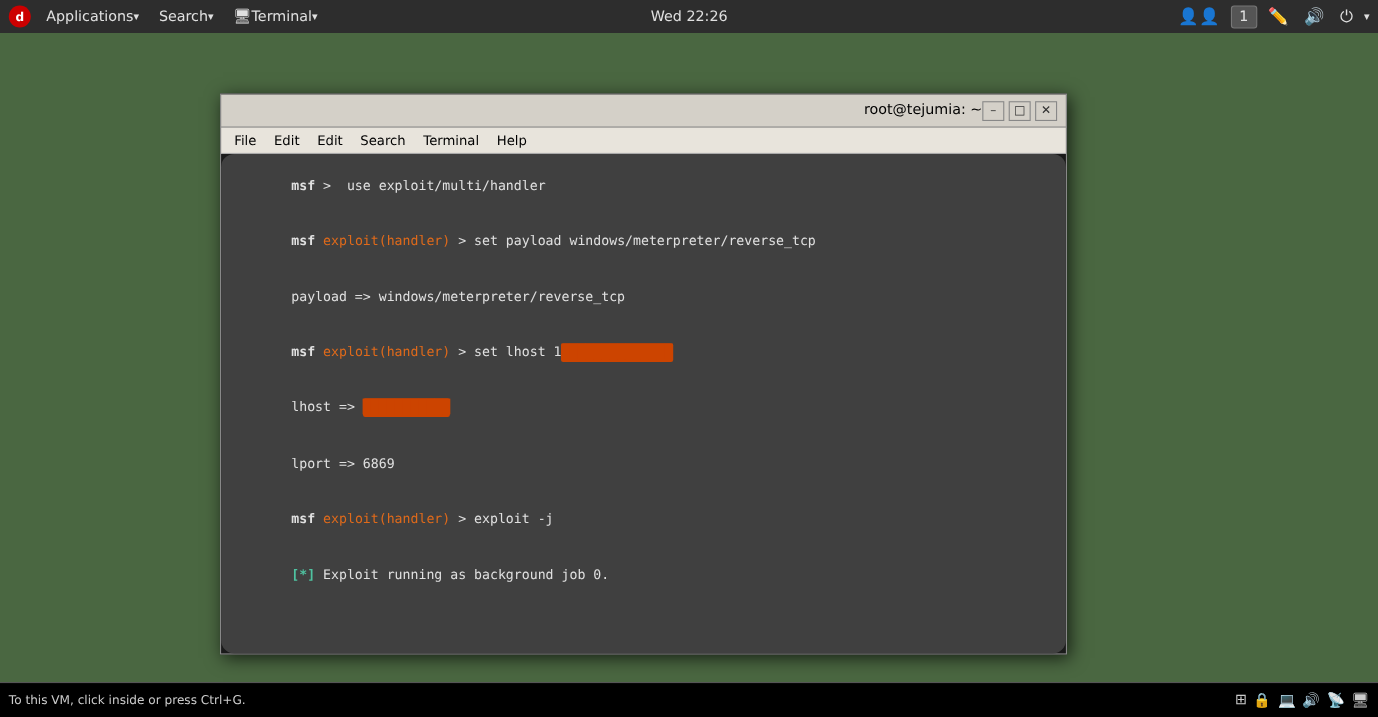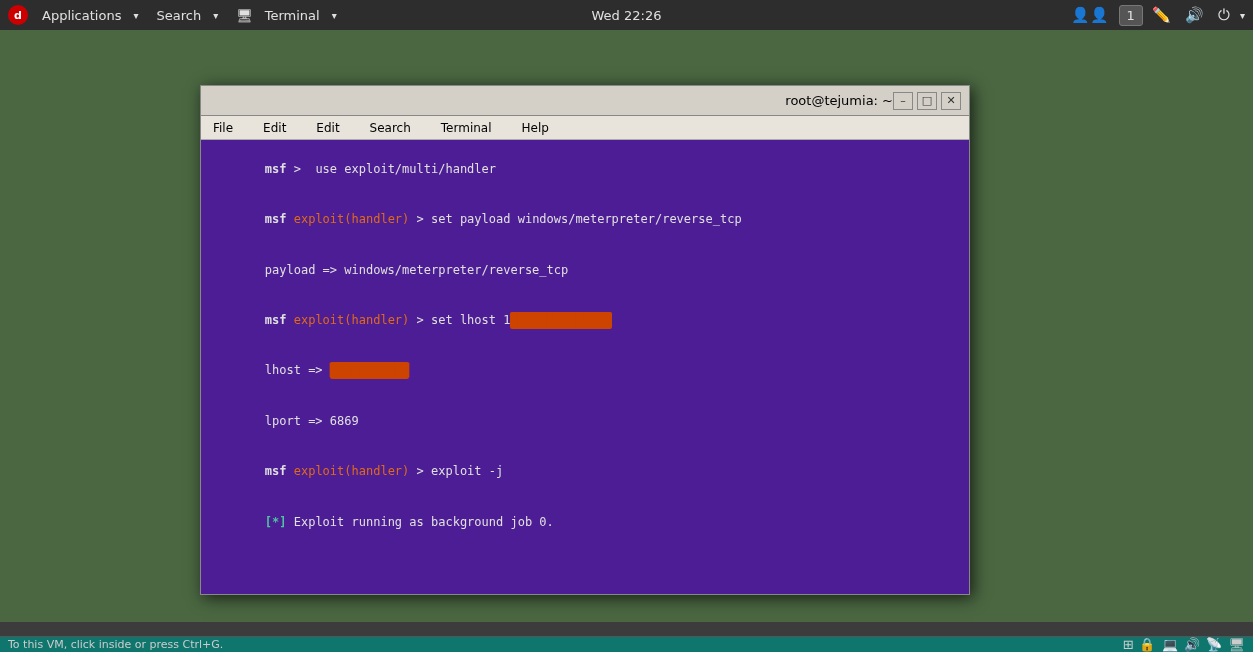--- a/index.html
+++ b/index.html
@@ -28,21 +28,21 @@
       align-items: center;
       gap: 2px;
     }
     .taskbar-menu-item {
       color: #e0e0e0;
       font-size: 13px;
       padding: 3px 8px;
       cursor: pointer;
       display: flex;
       align-items: center;
-      gap: 12px;
+      gap: 0;
       border-radius: 3px;
     }
     .taskbar-center {
       position: absolute;
       left: 50%;
       transform: translateX(-50%);
       color: #e0e0e0;
       font-size: 13px;
     }
     .taskbar-right {
@@ -123,42 +123,43 @@
       color: #333;
     }
 
     
     .terminal-menubar {
       height: 24px;
       background: #e8e4dc;
       display: flex;
       align-items: center;
       padding: 0 4px;
-      gap: 14px;
+      gap: 0;
       border-bottom: 1px solid #aaa;
     }
     .term-menu-item {
       font-size: 12px;
       color: #000;
       padding: 2px 8px;
       cursor: pointer;
       border-radius: 2px;
     }
 
     
     .terminal-content {
       flex: 1;
-      background: #4c1d95;
+      background: #404040;
       color: #e0e0e0;
       font-family: 'DejaVu Sans Mono', 'Courier New', monospace;
       font-size: 12px;
       padding: 4px 6px;
       overflow-y: scroll;
       line-height: 1.4;
       position: relative;
+      border-radius: 12px;
     }
     .terminal-content::-webkit-scrollbar {
       width: 12px;
     }
     .terminal-content::-webkit-scrollbar-track {
       background: #2a2a2a;
     }
     .terminal-content::-webkit-scrollbar-thumb {
       background: #666;
       border: 1px solid #888;
@@ -177,22 +178,22 @@
     }
     .line { white-space: pre-wrap; word-break: break-all; }
     @keyframes blink {
       0%, 100% { opacity: 1; }
       50% { opacity: 0; }
     }
 
     
     .statusbar {
       width: 100%;
-      height: 16px;
-      background: #0f766e;
+      height: 32px;
+      background: #000000;
       border-top: 1px solid #555;
       display: flex;
       align-items: center;
       padding: 0 8px;
       position: absolute;
       bottom: 0;
     }
     .statusbar-text {
       color: #ccc;
       font-size: 11px;

